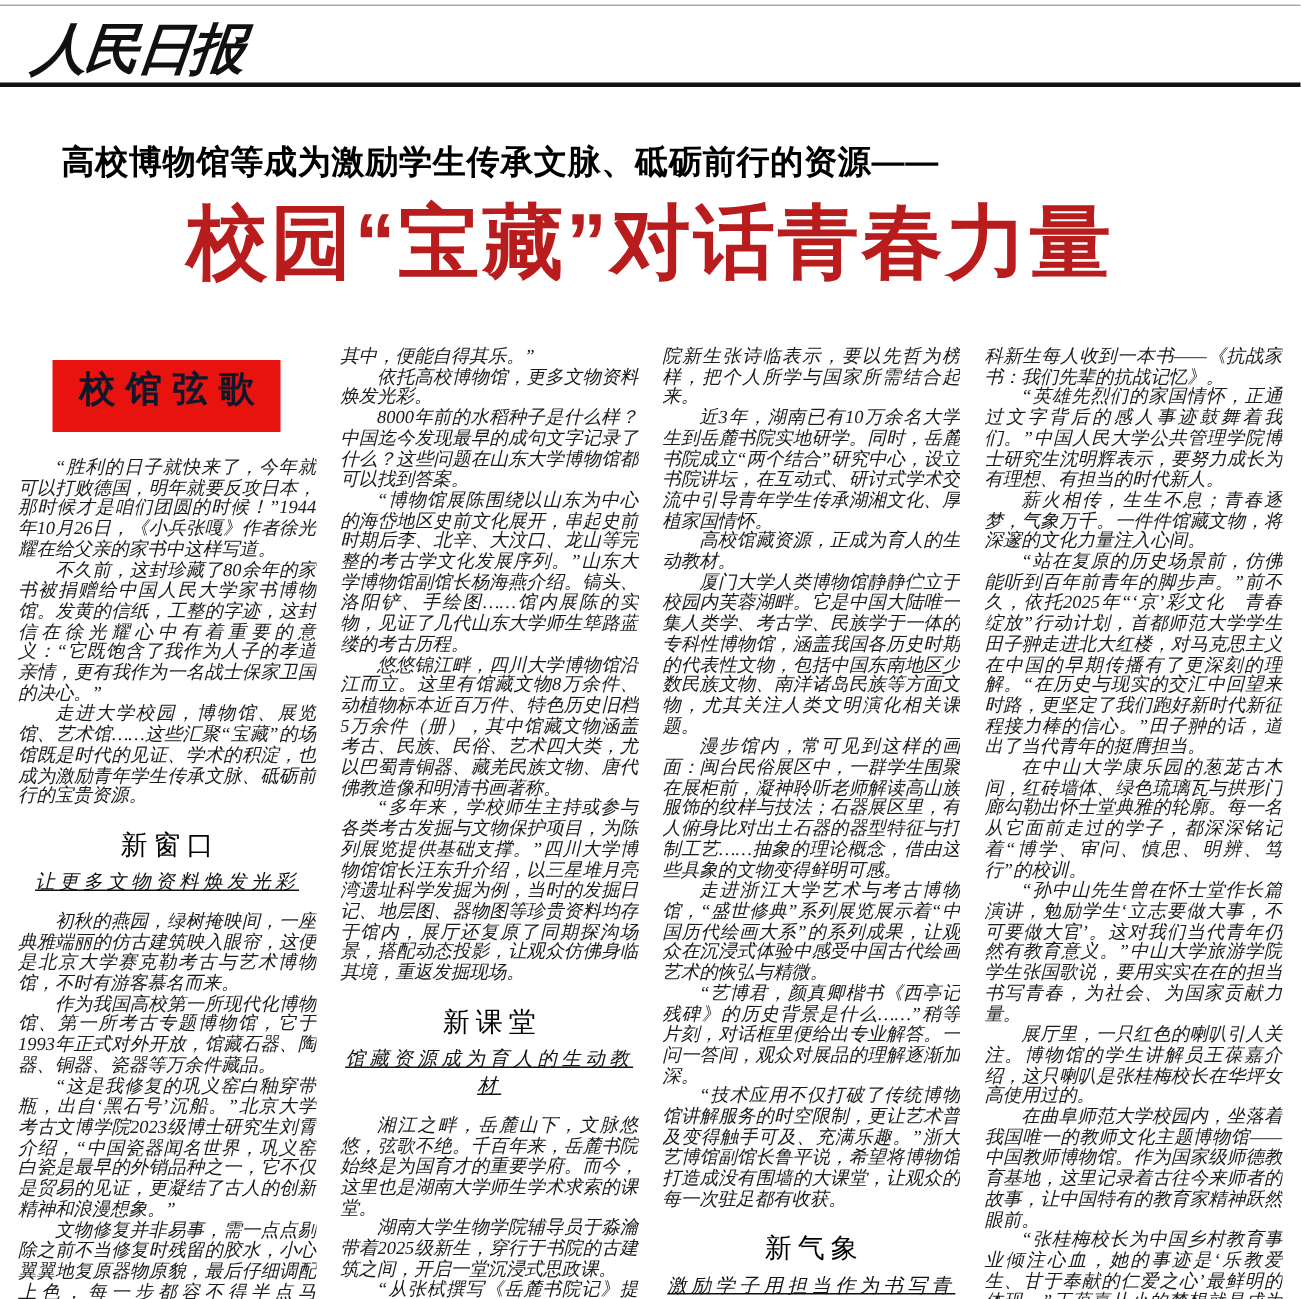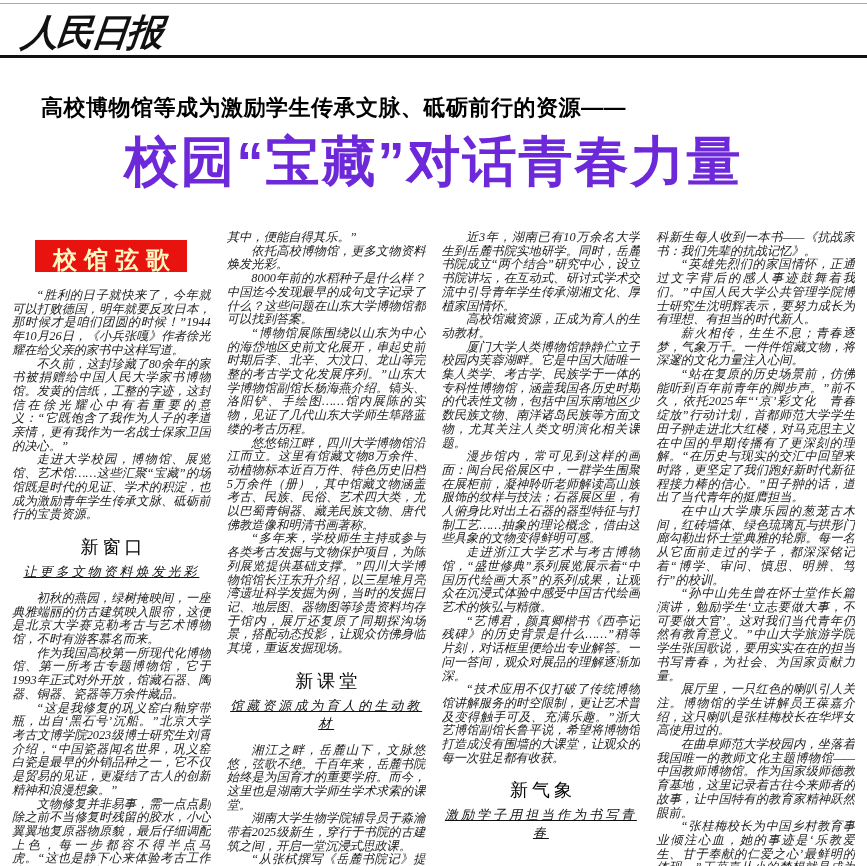--- a/index.html
+++ b/index.html
@@ -15,41 +15,41 @@
     font-style:italic; font-weight:bold; font-size:37px; color:#111;
     transform:skewX(-6deg); letter-spacing:-2px; white-space:nowrap;
   }
   .mast-rule { position:absolute; top:55px; left:0; right:0; height:3px; background:#111; }
   .kicker {
     position:absolute; top:93px; left:14px; right:14px;
     font-size:22px; font-weight:bold; color:#000; letter-spacing:0.5px;margin-left:27px;
   }
   .headline {
     position:absolute; top:126px; left:0; right:0; text-align:center;
-    font-size:54px; font-weight:900; color:#6d28d9; letter-spacing:2px; white-space:nowrap;
+    font-size:54px; font-weight:900; color:#b91c1c; letter-spacing:2px; white-space:nowrap;
   }
   .byline {
     position:absolute; top:204px; left:0; right:0; text-align:center;
     font-size:13px; font-weight:bold; color:#111;
     font-family:"Liberation Serif","DejaVu Serif",serif;
   }
   .body-cols {
     position:absolute; top:231px; left:12px; right:12px; bottom:0;
     display:flex; gap:16px; overflow:hidden;
   }
   .col { flex:1 1 0; min-width:0; overflow:hidden; text-align:justify; }
   .para {
     margin:0; font-size:12.3px; line-height:13.7px; text-indent:2em; color:#1a1a1a;
     font-family:"Liberation Serif","DejaVu Serif",serif;
     font-style:italic;
   }
   .para.cont { text-indent:0; }
   .badge {
-    width:152px; height:32px; margin:9px auto 17px; background:#e8120f;
-    color:#fef9c3; font-weight:bold; font-size:24px; line-height:40px;
+    width:152px; height:48px; margin:9px auto 17px; background:#e8120f;
+    color:#0f172a; font-weight:bold; font-size:24px; line-height:40px;
     text-align:center; letter-spacing:7px; text-indent:7px;
   }
   .sec-h {
     margin:13px 0 4px; text-align:center; font-size:18px; font-weight:normal;
     color:#000; letter-spacing:4px; text-indent:4px;
   }
   .sec-sub {
     margin:0 0 11px; text-align:center; font-size:13px; letter-spacing:3px;
     font-style:italic; color:#111;
     font-family:"Liberation Serif","DejaVu Serif",serif;
@@ -87,20 +87,21 @@
         <p class="para">“博物馆展陈围绕以山东为中心的海岱地区史前文化展开，串起史前时期后李、北辛、大汶口、龙山等完整的考古学文化发展序列。”山东大学博物馆副馆长杨海燕介绍。镐头、洛阳铲、手绘图……馆内展陈的实物，见证了几代山东大学师生筚路蓝缕的考古历程。</p>
         <p class="para">悠悠锦江畔，四川大学博物馆沿江而立。这里有馆藏文物8万余件、动植物标本近百万件、特色历史旧档5万余件（册），其中馆藏文物涵盖考古、民族、民俗、艺术四大类，尤以巴蜀青铜器、藏羌民族文物、唐代佛教造像和明清书画著称。</p>
         <p class="para">“多年来，学校师生主持或参与各类考古发掘与文物保护项目，为陈列展览提供基础支撑。”四川大学博物馆馆长汪东升介绍，以三星堆月亮湾遗址科学发掘为例，当时的发掘日记、地层图、器物图等珍贵资料均存于馆内，展厅还复原了同期探沟场景，搭配动态投影，让观众仿佛身临其境，重返发掘现场。</p>
         <h3 class="sec-h">新课堂</h3>
         <div class="sec-sub">馆藏资源成为育人的生动教材</div>
         <p class="para">湘江之畔，岳麓山下，文脉悠悠，弦歌不绝。千百年来，岳麓书院始终是为国育才的重要学府。而今，这里也是湖南大学师生学术求索的课堂。</p>
         <p class="para">湖南大学生物学院辅导员于淼瀹带着2025级新生，穿行于书院的古建筑之间，开启一堂沉浸式思政课。</p>
         <p class="para">“从张栻撰写《岳麓书院记》提倡‘传道济民’，到朱熹登坛讲学论‘格物致知’，湖湘学派倡导‘经济之学’，以实事求是为治学方法。”于淼瀹将书院千年变迁与经世致用的内核娓娓道来。</p>
       </div>
     <div class="col">
+        <p class="para cont">院新生张诗临表示，要以先哲为榜样，把个人所学与国家所需结合起来。</p>
         <p class="para">近3年，湖南已有10万余名大学生到岳麓书院实地研学。同时，岳麓书院成立“两个结合”研究中心，设立书院讲坛，在互动式、研讨式学术交流中引导青年学生传承湖湘文化、厚植家国情怀。</p>
         <p class="para">高校馆藏资源，正成为育人的生动教材。</p>
         <p class="para">厦门大学人类博物馆静静伫立于校园内芙蓉湖畔。它是中国大陆唯一集人类学、考古学、民族学于一体的专科性博物馆，涵盖我国各历史时期的代表性文物，包括中国东南地区少数民族文物、南洋诸岛民族等方面文物，尤其关注人类文明演化相关课题。</p>
         <p class="para">漫步馆内，常可见到这样的画面：闽台民俗展区中，一群学生围聚在展柜前，凝神聆听老师解读高山族服饰的纹样与技法；石器展区里，有人俯身比对出土石器的器型特征与打制工艺……抽象的理论概念，借由这些具象的文物变得鲜明可感。</p>
         <p class="para">走进浙江大学艺术与考古博物馆，“盛世修典”系列展览展示着“中国历代绘画大系”的系列成果，让观众在沉浸式体验中感受中国古代绘画艺术的恢弘与精微。</p>
         <p class="para">“艺博君，颜真卿楷书《西亭记残碑》的历史背景是什么……”稍等片刻，对话框里便给出专业解答。一问一答间，观众对展品的理解逐渐加深。</p>
         <p class="para">“技术应用不仅打破了传统博物馆讲解服务的时空限制，更让艺术普及变得触手可及、充满乐趣。”浙大艺博馆副馆长鲁平说，希望将博物馆打造成没有围墙的大课堂，让观众的每一次驻足都有收获。</p>
         <h3 class="sec-h">新气象</h3>
         <div class="sec-sub">激励学子用担当作为书写青春</div>
       </div>

